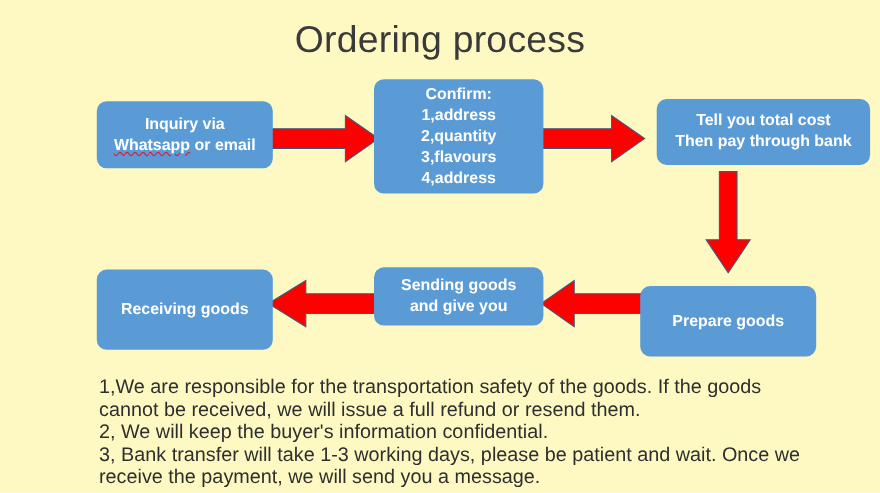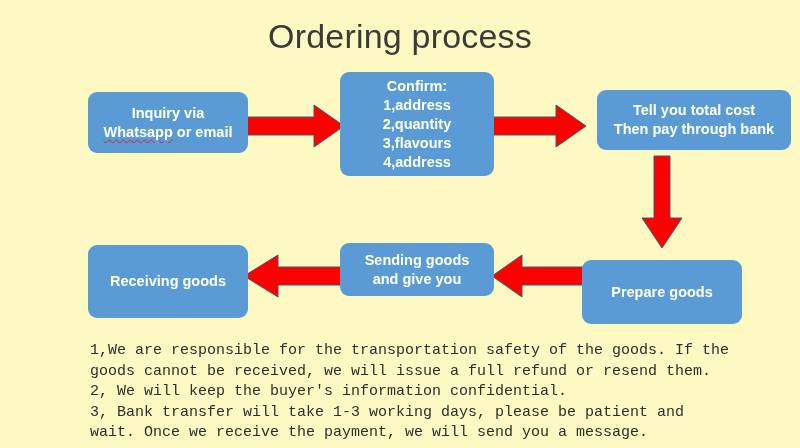--- a/index.html
+++ b/index.html
@@ -77,25 +77,24 @@
   #arrow-2 { left: 492px; top: 104px; width: 94px;  height: 44px; }
   #arrow-3 { left: 640px; top: 156px; width: 44px;  height: 92px; }
   #arrow-4 { left: 492px; top: 254px; width: 94px;  height: 44px; }
   #arrow-5 { left: 244px; top: 254px; width: 100px; height: 44px; }
 
   #footer {
     position: absolute;
     left: 90px;
     top: 341px;
     width: 640px;
-    font-size: 15px;
+    font-size: 18px;
     line-height: 20.5px;
     color: #2e2e2e;
     font-weight: 400;
-    font-family: Liberation Mono, monospace;
   }
   #footer p { margin: 0; }
 </style>
 </head>
 <body>
 
 <div id="canvas">
 
   <div id="page-title">Ordering process</div>
 

